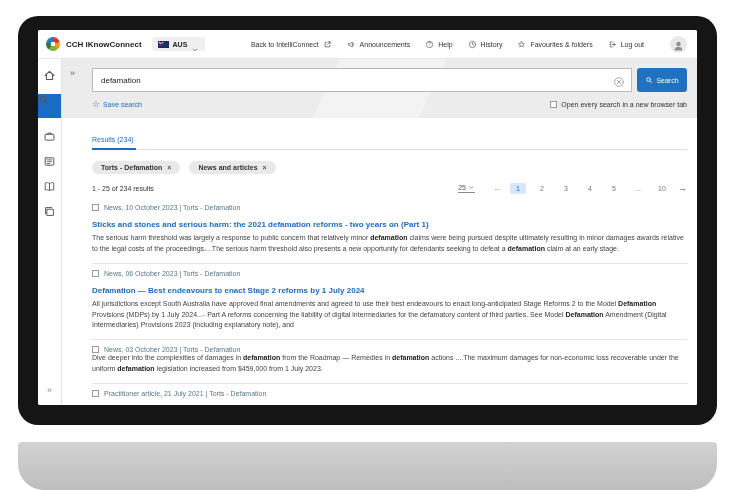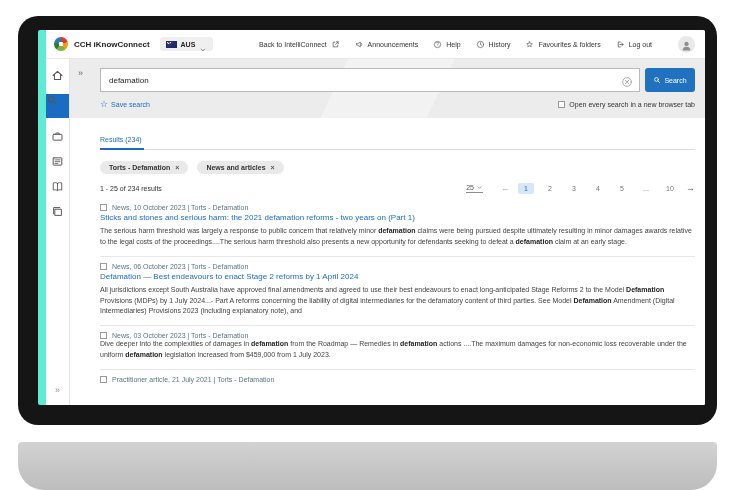--- a/index.html
+++ b/index.html
@@ -6,21 +6,21 @@
   body{width:735px;height:490px;background:#ffffff;overflow:hidden;
        font-family:"Liberation Sans",sans-serif;-webkit-font-smoothing:antialiased;}
   .stage{position:relative;width:735px;height:490px;}
 
   
   .frame{position:absolute;left:18px;top:16px;width:699px;height:409px;background:#151515;
          border-radius:20px;padding:14px 20px 20px 20px;box-sizing:border-box;}
   .base{position:absolute;left:18px;top:442px;width:699px;height:48px;
         background:linear-gradient(#d2d2d2,#bdbdbd);border-radius:4px 4px 26px 26px;}
   .screen{width:659px;height:375px;background:#5eead4;border-radius:2px;overflow:hidden;
-          display:flex;flex-direction:column;padding-left:8px;}
+          display:flex;flex-direction:column;}
 
   
   .topbar{height:28px;min-height:28px;display:flex;align-items:center;padding:0 10px 0 8px;
           border-bottom:1px solid #e8e8e8;background:#fff;}
   .logo{width:14px;height:14px;border-radius:50%;
         background:radial-gradient(circle at 50% 50%, #ffffff 0 22%, transparent 23%),
         conic-gradient(#e63329 0 20%,#f39c12 20% 40%,#7cb342 40% 62%,#2e7d32 62% 78%,#2980b9 78% 100%);
         margin-right:6px;flex:0 0 auto;}
   .brand{font-size:8px;font-weight:bold;color:#222;white-space:nowrap;}
   .region{display:flex;align-items:center;gap:4px;background:#efefef;border-radius:3px;
@@ -89,21 +89,21 @@
   .parrow{font-size:9px;color:#aaa;cursor:pointer;line-height:1;}
   .parrow.next{color:#555;}
   .page{font-size:7px;color:#777;min-width:10px;text-align:center;padding:2px 3px;border-radius:2px;cursor:pointer;}
   .page.active{background:#d7e7f7;color:#1a6cc2;}
   .page.gap{cursor:default;}
 
   .result-item{padding:6px 0 8px;border-bottom:1px solid #e6e6e6;}
   .result-item:last-child{border-bottom:0;}
   .meta{display:flex;align-items:center;gap:5px;}
   .meta-text{font-size:7px;color:#5b7684;}
-  .rtitle{display:block;font-size:8px;font-weight:normal;color:#1a6cc2;margin:2px 0 4px;cursor:pointer;text-decoration:none;}
+  .rtitle{display:block;font-size:8px;font-weight:bold;color:#1a6cc2;margin:9px 0 4px;cursor:pointer;text-decoration:none;}
   .snippet{margin:0;font-size:7px;color:#3f3f3f;line-height:1.55;}
   .snippet b{color:#222;}
 </style>
 </head>
 <body>
 
 <div class="stage">
   <div class="frame">
     <div class="screen">
 
@@ -336,21 +336,21 @@
                     <span class="meta-text">News, 10 October 2023 | Torts - Defamation</span>
                   </div>
                   <a class="rtitle">Sticks and stones and serious harm: the 2021 defamation reforms - two years on (Part 1)</a>
                   <p class="snippet">The serious harm threshold was largely a response to public concern that relatively minor <b>defamation</b> claims were being pursued despite ultimately resulting in minor damages awards relative to the legal costs of the proceedings....The serious harm threshold also presents a new opportunity for defendants seeking to defeat a <b>defamation</b> claim at an early stage.</p>
                 </div>
                 <div class="result-item">
                   <div class="meta">
                     <span class="cb"></span>
                     <span class="meta-text">News, 06 October 2023 | Torts - Defamation</span>
                   </div>
-                  <a class="rtitle">Defamation — Best endeavours to enact Stage 2 reforms by 1 April 2024</a>
+                  <a class="rtitle">Defamation — Best endeavours to enact Stage 2 reforms by 1 July 2024</a>
                   <p class="snippet">All jurisdictions except South Australia have approved final amendments and agreed to use their best endeavours to enact long-anticipated Stage Reforms 2 to the Model <b>Defamation</b> Provisions (MDPs) by 1 July 2024...- Part A reforms concerning the liability of digital intermediaries for the defamatory content of third parties. See  Model <b>Defamation</b> Amendment (Digital Intermediaries) Provisions 2023 (including explanatory note), and</p>
                 </div>
                 <div class="result-item">
                   <div class="meta">
                     <span class="cb"></span>
                     <span class="meta-text">News, 03 October 2023 | Torts - Defamation</span>
                   </div>
                   <p class="snippet">Dive deeper into the complexities of damages in <b>defamation</b> from the Roadmap — Remedies in <b>defamation</b> actions ....The maximum damages for non-economic loss recoverable under the uniform <b>defamation</b> legislation increased from $459,000 from 1 July 2023.</p>
                 </div>
                 <div class="result-item">

